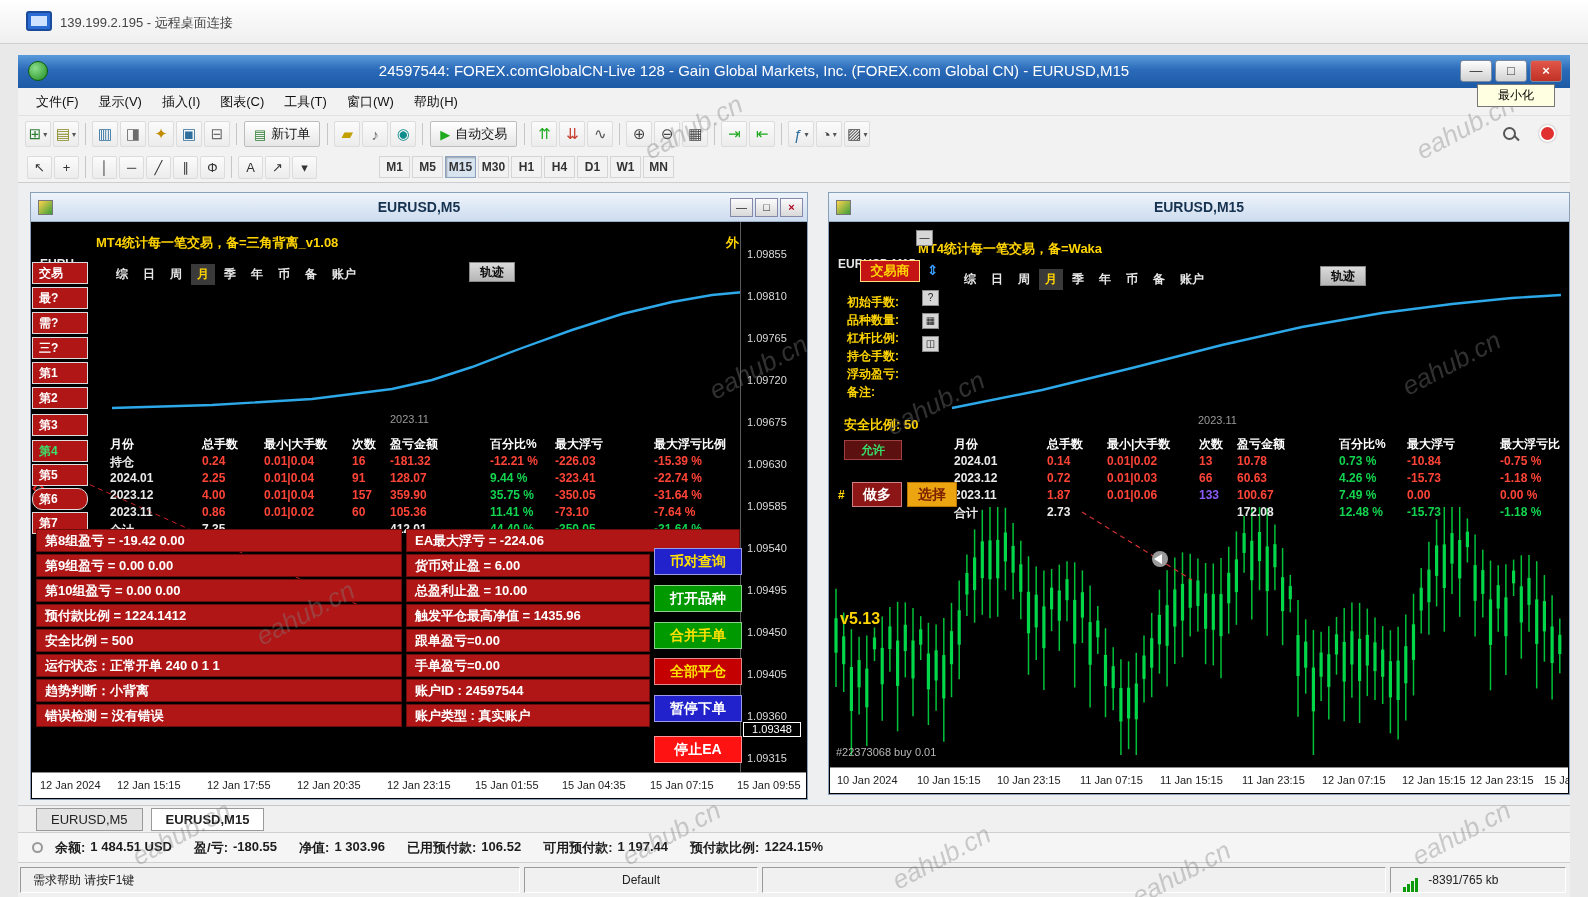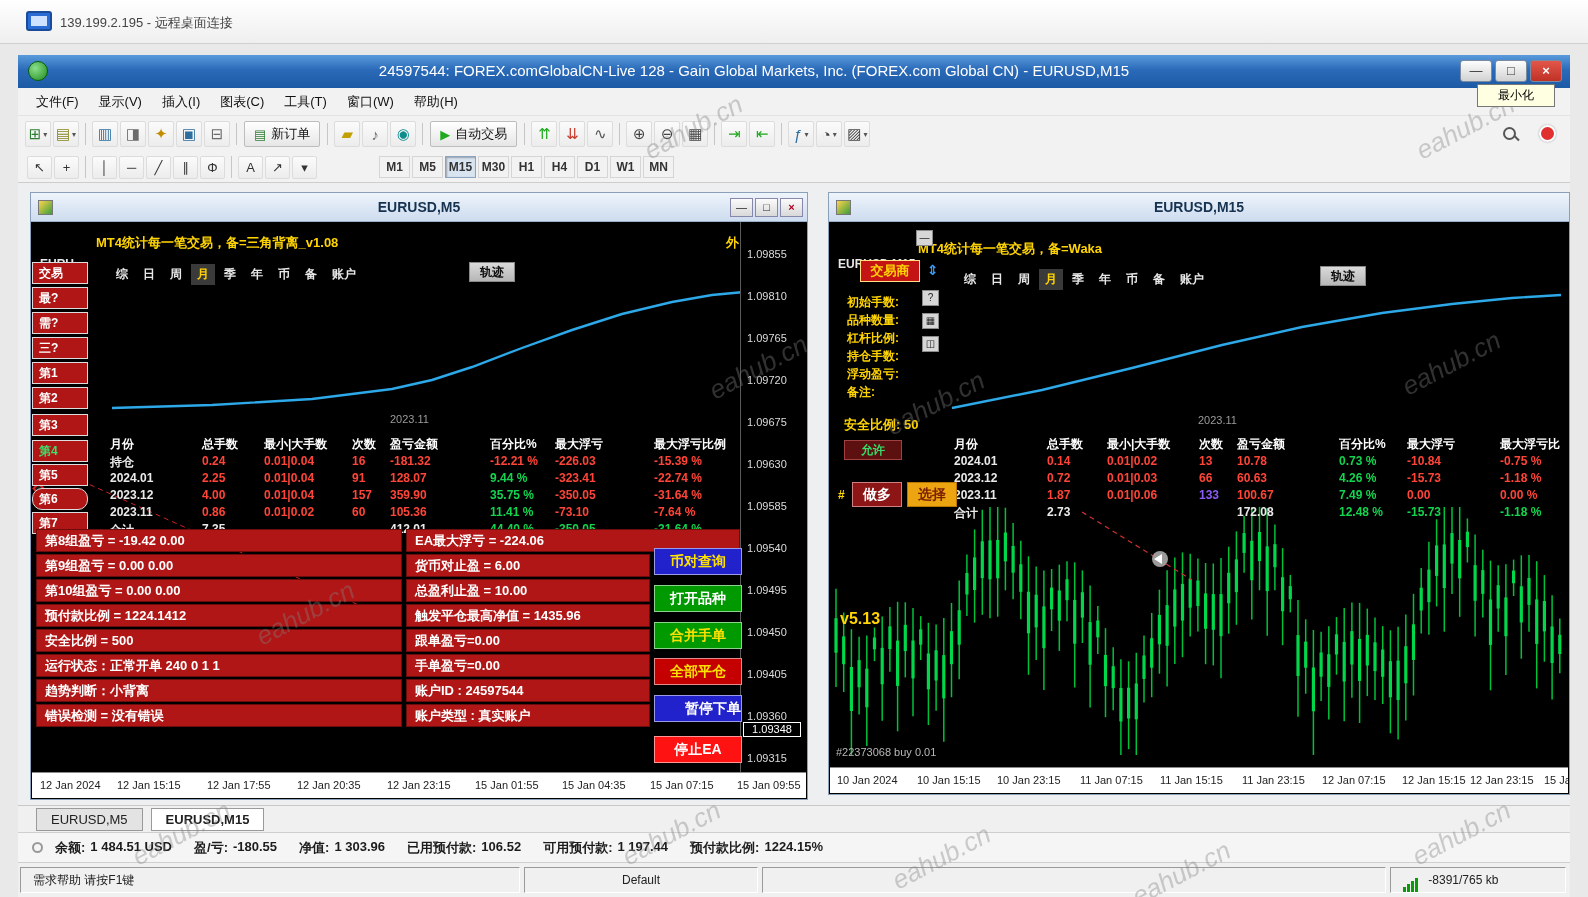--- a/index.html
+++ b/index.html
@@ -341,21 +341,21 @@
           <div class="info-row" style="left: 374px; top: 357px; width: 244px;">总盈利止盈 = 10.00</div>
           <div class="info-row" style="left: 374px; top: 382px; width: 244px;">触发平仓最高净值 = 1435.96</div>
           <div class="info-row" style="left: 374px; top: 407px; width: 244px;">跟单盈亏=0.00</div>
           <div class="info-row" style="left: 374px; top: 432px; width: 244px;">手单盈亏=0.00</div>
           <div class="info-row" style="left: 374px; top: 457px; width: 244px;">账户ID : 24597544</div>
           <div class="info-row" style="left: 374px; top: 482px; width: 244px;">账户类型 : 真实账户</div>
           <div class="ea-btn" style="left: 622px; top: 326px; background: rgb(34, 34, 204); color: rgb(255, 225, 0);">币对查询</div>
           <div class="ea-btn" style="left: 622px; top: 363px; background: rgb(0, 154, 0); color: rgb(255, 255, 255);">打开品种</div>
           <div class="ea-btn" style="left: 622px; top: 400px; background: rgb(0, 154, 0); color: rgb(255, 225, 0);">合并手单</div>
           <div class="ea-btn" style="left: 622px; top: 436px; background: rgb(196, 0, 0); color: rgb(255, 225, 0);">全部平仓</div>
-          <div class="ea-btn" style="left: 622px; top: 473px; background: rgb(34, 34, 204); color: rgb(255, 255, 255); text-align: right;">暂停下单</div>
+          <div class="ea-btn" style="left: 622px; top: 473px; background: rgb(34, 34, 204); color: rgb(255, 255, 255);">暂停下单</div>
           <div class="ea-btn" style="left: 622px; top: 514px; background: rgb(255, 18, 18); color: rgb(255, 255, 255);">停止EA</div>
         </div>
     </div>
 
     <div class="cwin" style="left:810px;top:9px;width:742px;height:603px;">
       <div class="cw-title">
         <span class="cw-icon"></span>
         <div class="cw-title-text">EURUSD,M15</div>
       </div>
       <div class="cw-body" id="r-body">

